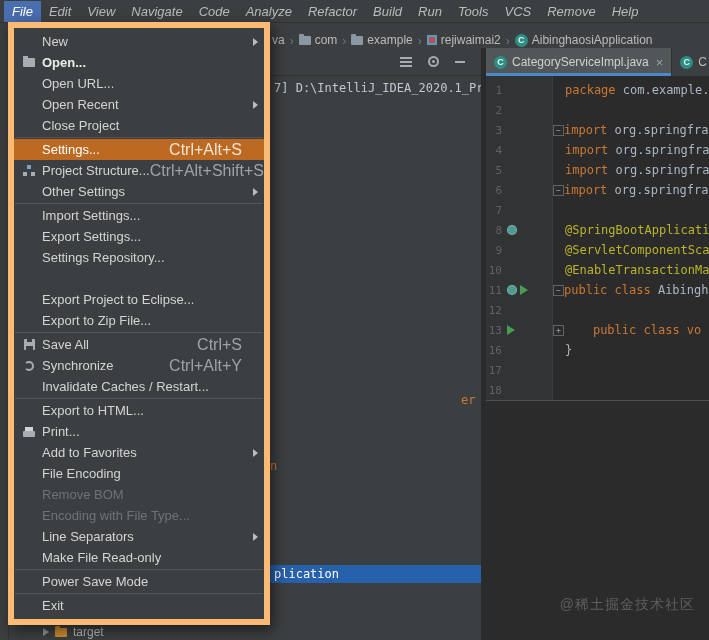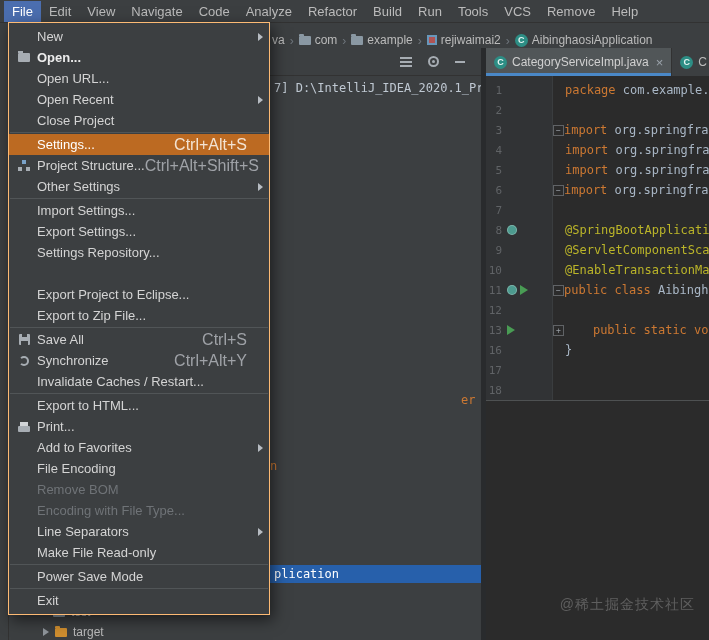--- a/index.html
+++ b/index.html
@@ -2,21 +2,21 @@
 <html><head>
 <meta charset="utf-8">
 <style>
   html,body{margin:0;padding:0;background:#2b2b2b;}
   #app{position:relative;width:709px;height:640px;background:#3c3f41;overflow:hidden;
        font-family:"Liberation Sans",sans-serif;-webkit-font-smoothing:antialiased;}
 
   
   #menu-bar{position:absolute;left:0;top:0;right:0;height:22px;display:flex;align-items:center;
     padding-left:4px;font-size:13px;color:#bbbbbb;background:#3c3f41;border-bottom:1px solid #323232;z-index:20;}
-  .mb-item{padding:3px 8px;cursor:default;white-space:nowrap;}
+  .mb-item{padding:3px 8px;cursor:default;white-space:nowrap;font-style:italic;}
   .mb-item.active{background:#4b6eaf;color:#ffffff;}
 
   
   #left-stripe{position:absolute;left:0;top:22px;width:8px;bottom:0;background:#3c3f41;border-right:1px solid #323232;}
 
   
   #nav-bar{position:absolute;left:9px;top:23px;right:0;height:25px;background:#3c3f41;border-bottom:7px solid #5eead4;
     display:flex;align-items:flex-end;padding-left:261px;font-size:12px;color:#bbbbbb;overflow:hidden;white-space:nowrap;}
   .nav-item{display:inline-flex;align-items:center;gap:4px;padding:1px 2px;}
   .nav-sep{color:#6e757c;margin:0 3px;}
@@ -80,21 +80,21 @@
   .chev{width:0;height:0;border-left:6px solid #8f959b;border-top:4px solid transparent;border-bottom:4px solid transparent;}
   .icon-folder,.icon-folder-excluded,.icon-open-f{position:relative;width:12px;height:9px;border-radius:1px;flex:none;}
   .icon-folder{background:#8a98a3;}
   .icon-folder-excluded{background:#cf8e2f;}
   .icon-folder::before,.icon-folder-excluded::before{content:'';position:absolute;left:0;top:-2px;width:5px;height:2px;background:inherit;border-radius:1px 1px 0 0;}
   .icon-module{width:10px;height:10px;box-sizing:border-box;border:2px solid #6897bb;background:#b05454;flex:none;}
   .icon-class{width:13px;height:13px;border-radius:50%;background:#2d8e85;color:#e4f4f2;font-size:9px;font-weight:bold;
     display:inline-flex;align-items:center;justify-content:center;flex:none;}
 
   
-  #file-menu{position:absolute;left:8px;top:22px;width:262px;background:#3c3f41;border:1px solid #fdba74;
+  #file-menu{position:absolute;left:8px;top:22px;width:262px;background:#3c3f41;border:6px solid #fdba74;
     box-shadow:3px 5px 14px rgba(0,0,0,.55);z-index:50;padding:3px 0;box-sizing:border-box;}
   .menu-item{height:21px;display:flex;align-items:center;padding:0 6px;font-size:13px;color:#d4d4d4;cursor:default;}
   .menu-item.selected{background:#bc6a22;color:#ffffff;}
   .menu-item.selected .mi-shortcut{color:#f3e3d3;}
   .menu-item.disabled{color:#6f7377;}
   .mi-icon{width:18px;height:16px;flex:none;display:flex;align-items:center;justify-content:center;position:relative;}
   .mi-label{margin-left:4px;white-space:nowrap;}
   .mi-label.bold{font-weight:bold;color:#ececec;}
   .mi-shortcut{margin-left:auto;color:#9fa2a7;font-size:16px;white-space:nowrap;}
   .mi-arrow{width:10px;flex:none;margin-left:6px;display:flex;justify-content:flex-end;}
@@ -269,21 +269,21 @@
           <span class="gslot"></span>
           <span class="fold"></span>
           <span class="code"></span>
         </div>
         <div class="ed-row">
           <span class="ln">13</span>
           <span class="gslot">
             <span class="g-run"></span>
           </span>
           <span class="fold plus">+</span>
-          <span class="code"><span class="tok-p">    </span><span class="tok-k">public static vo</span></span>
+          <span class="code"><span class="tok-p">    </span><span class="tok-k">public class vo</span></span>
         </div>
         <div class="ed-row">
           <span class="ln">16</span>
           <span class="gslot"></span>
           <span class="fold"></span>
           <span class="code"><span class="tok-p">}</span></span>
         </div>
         <div class="ed-row">
           <span class="ln">17</span>
           <span class="gslot"></span>

